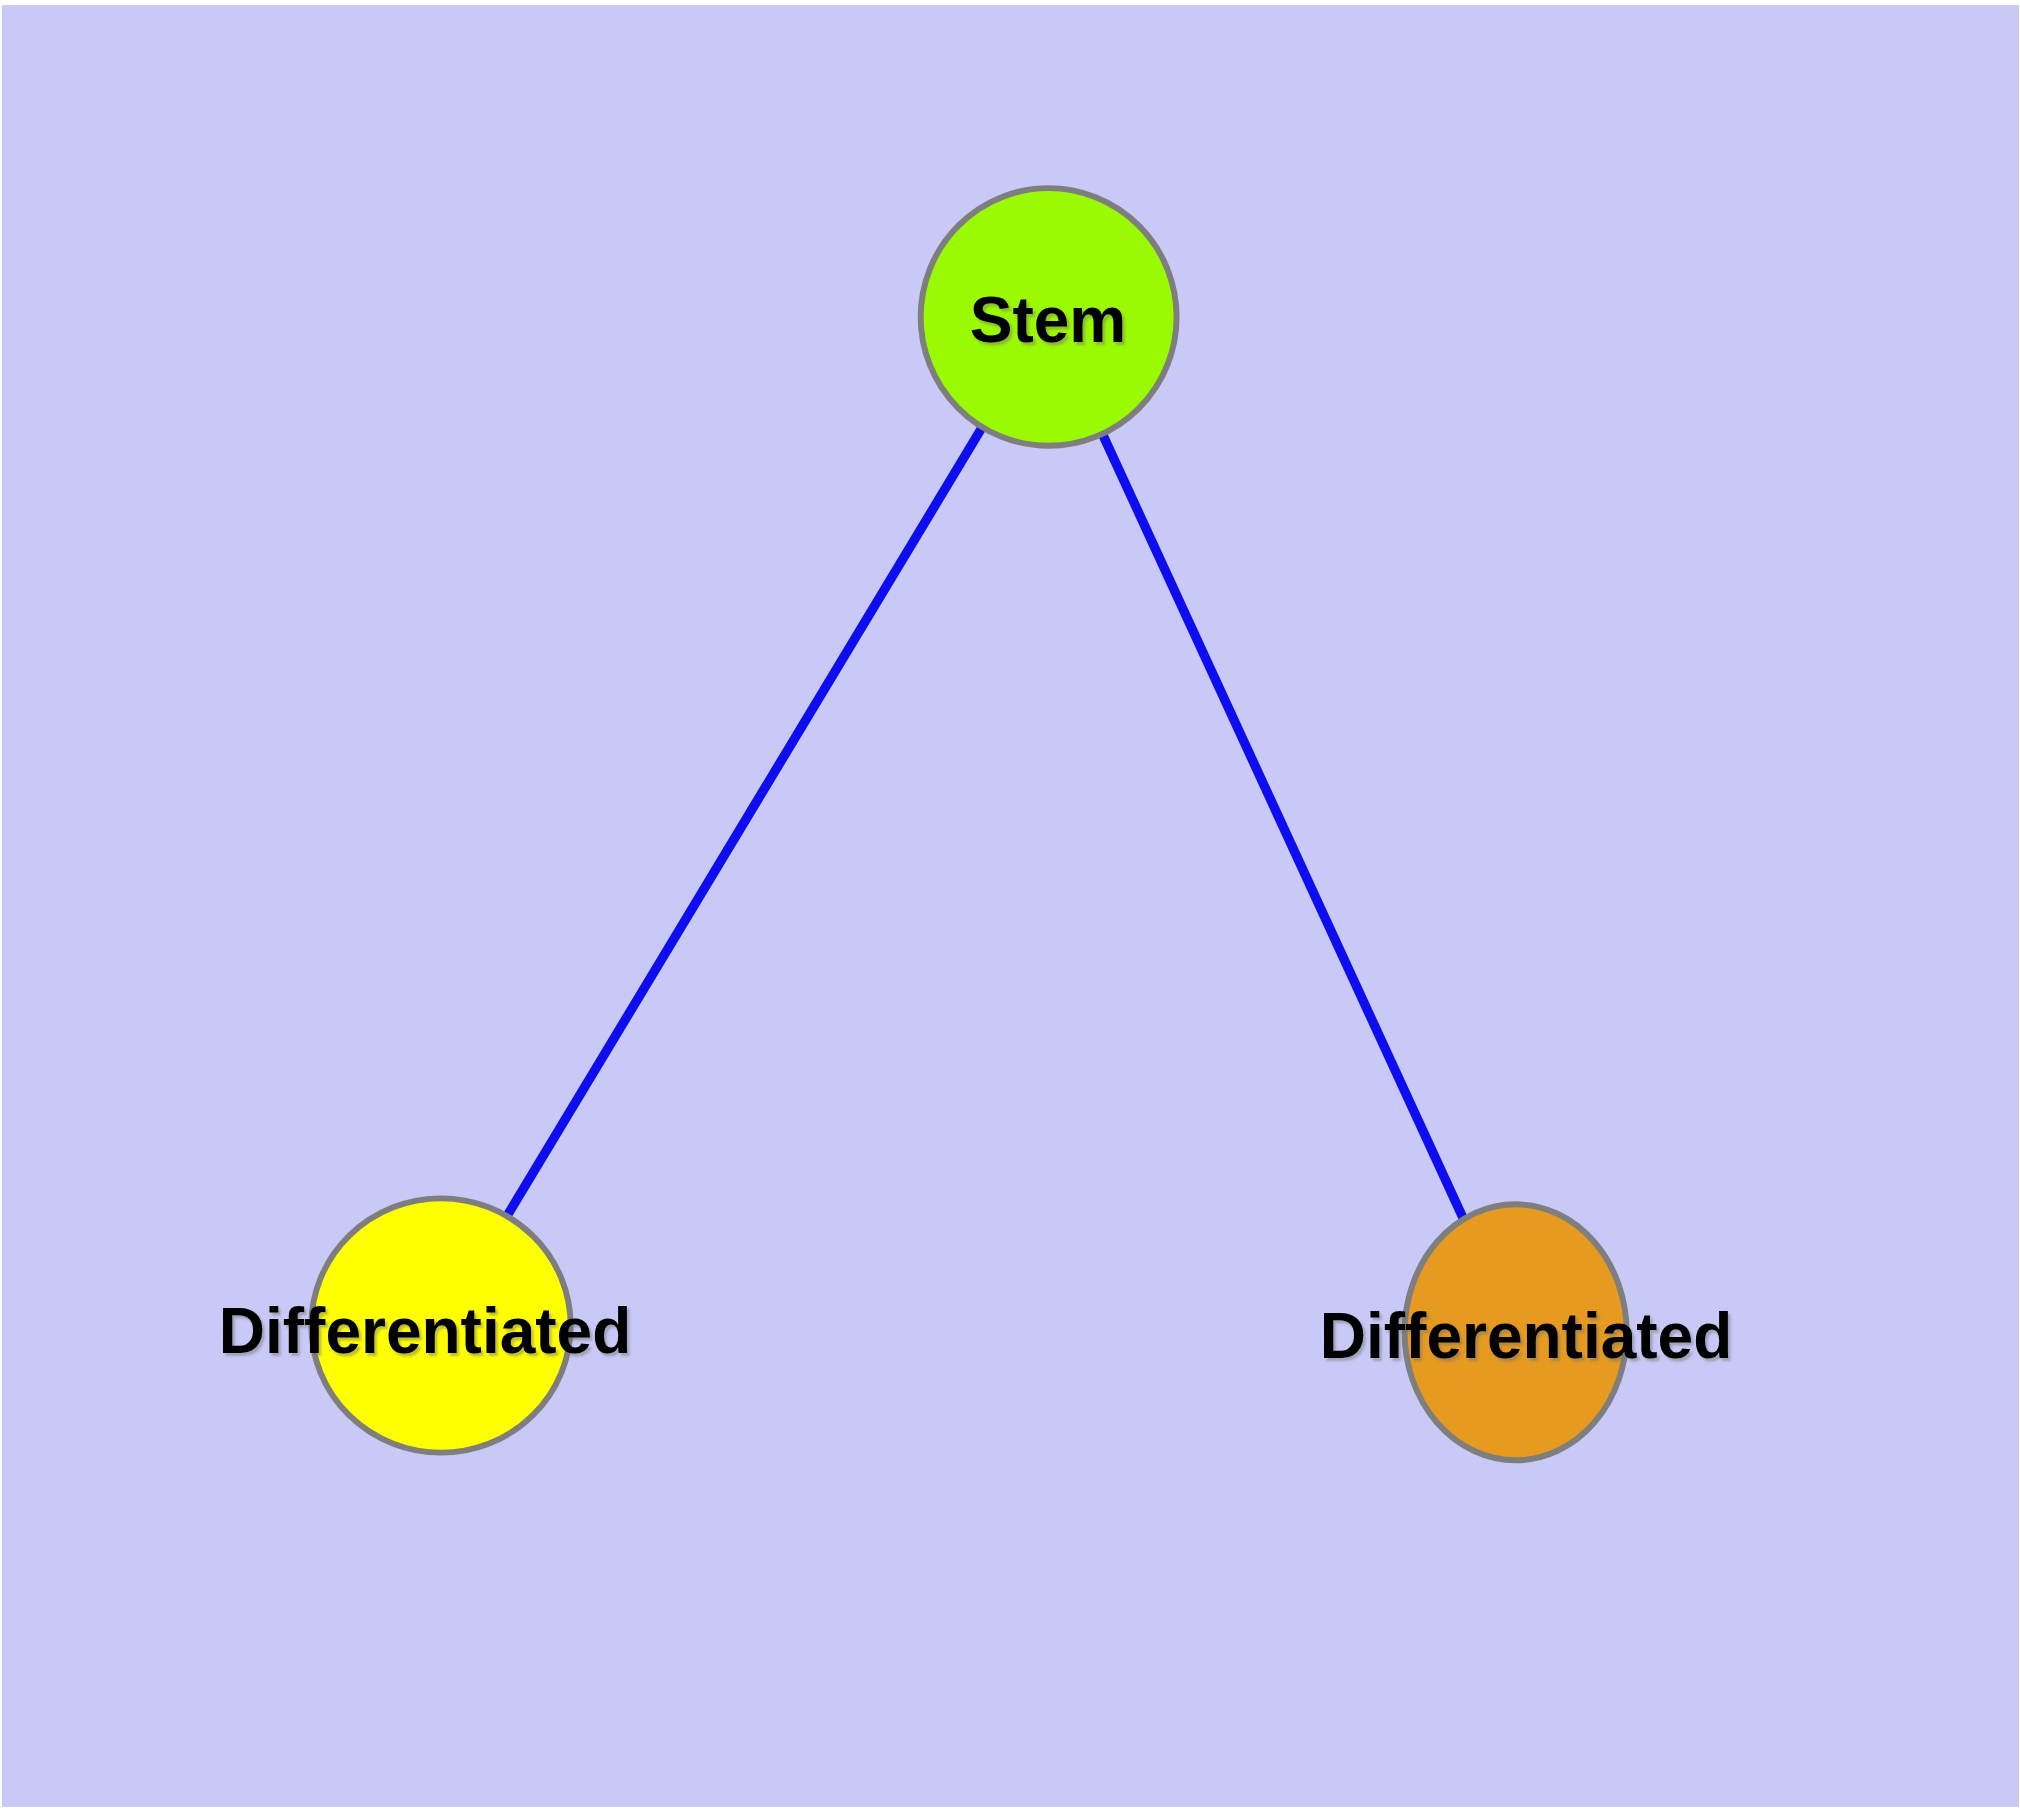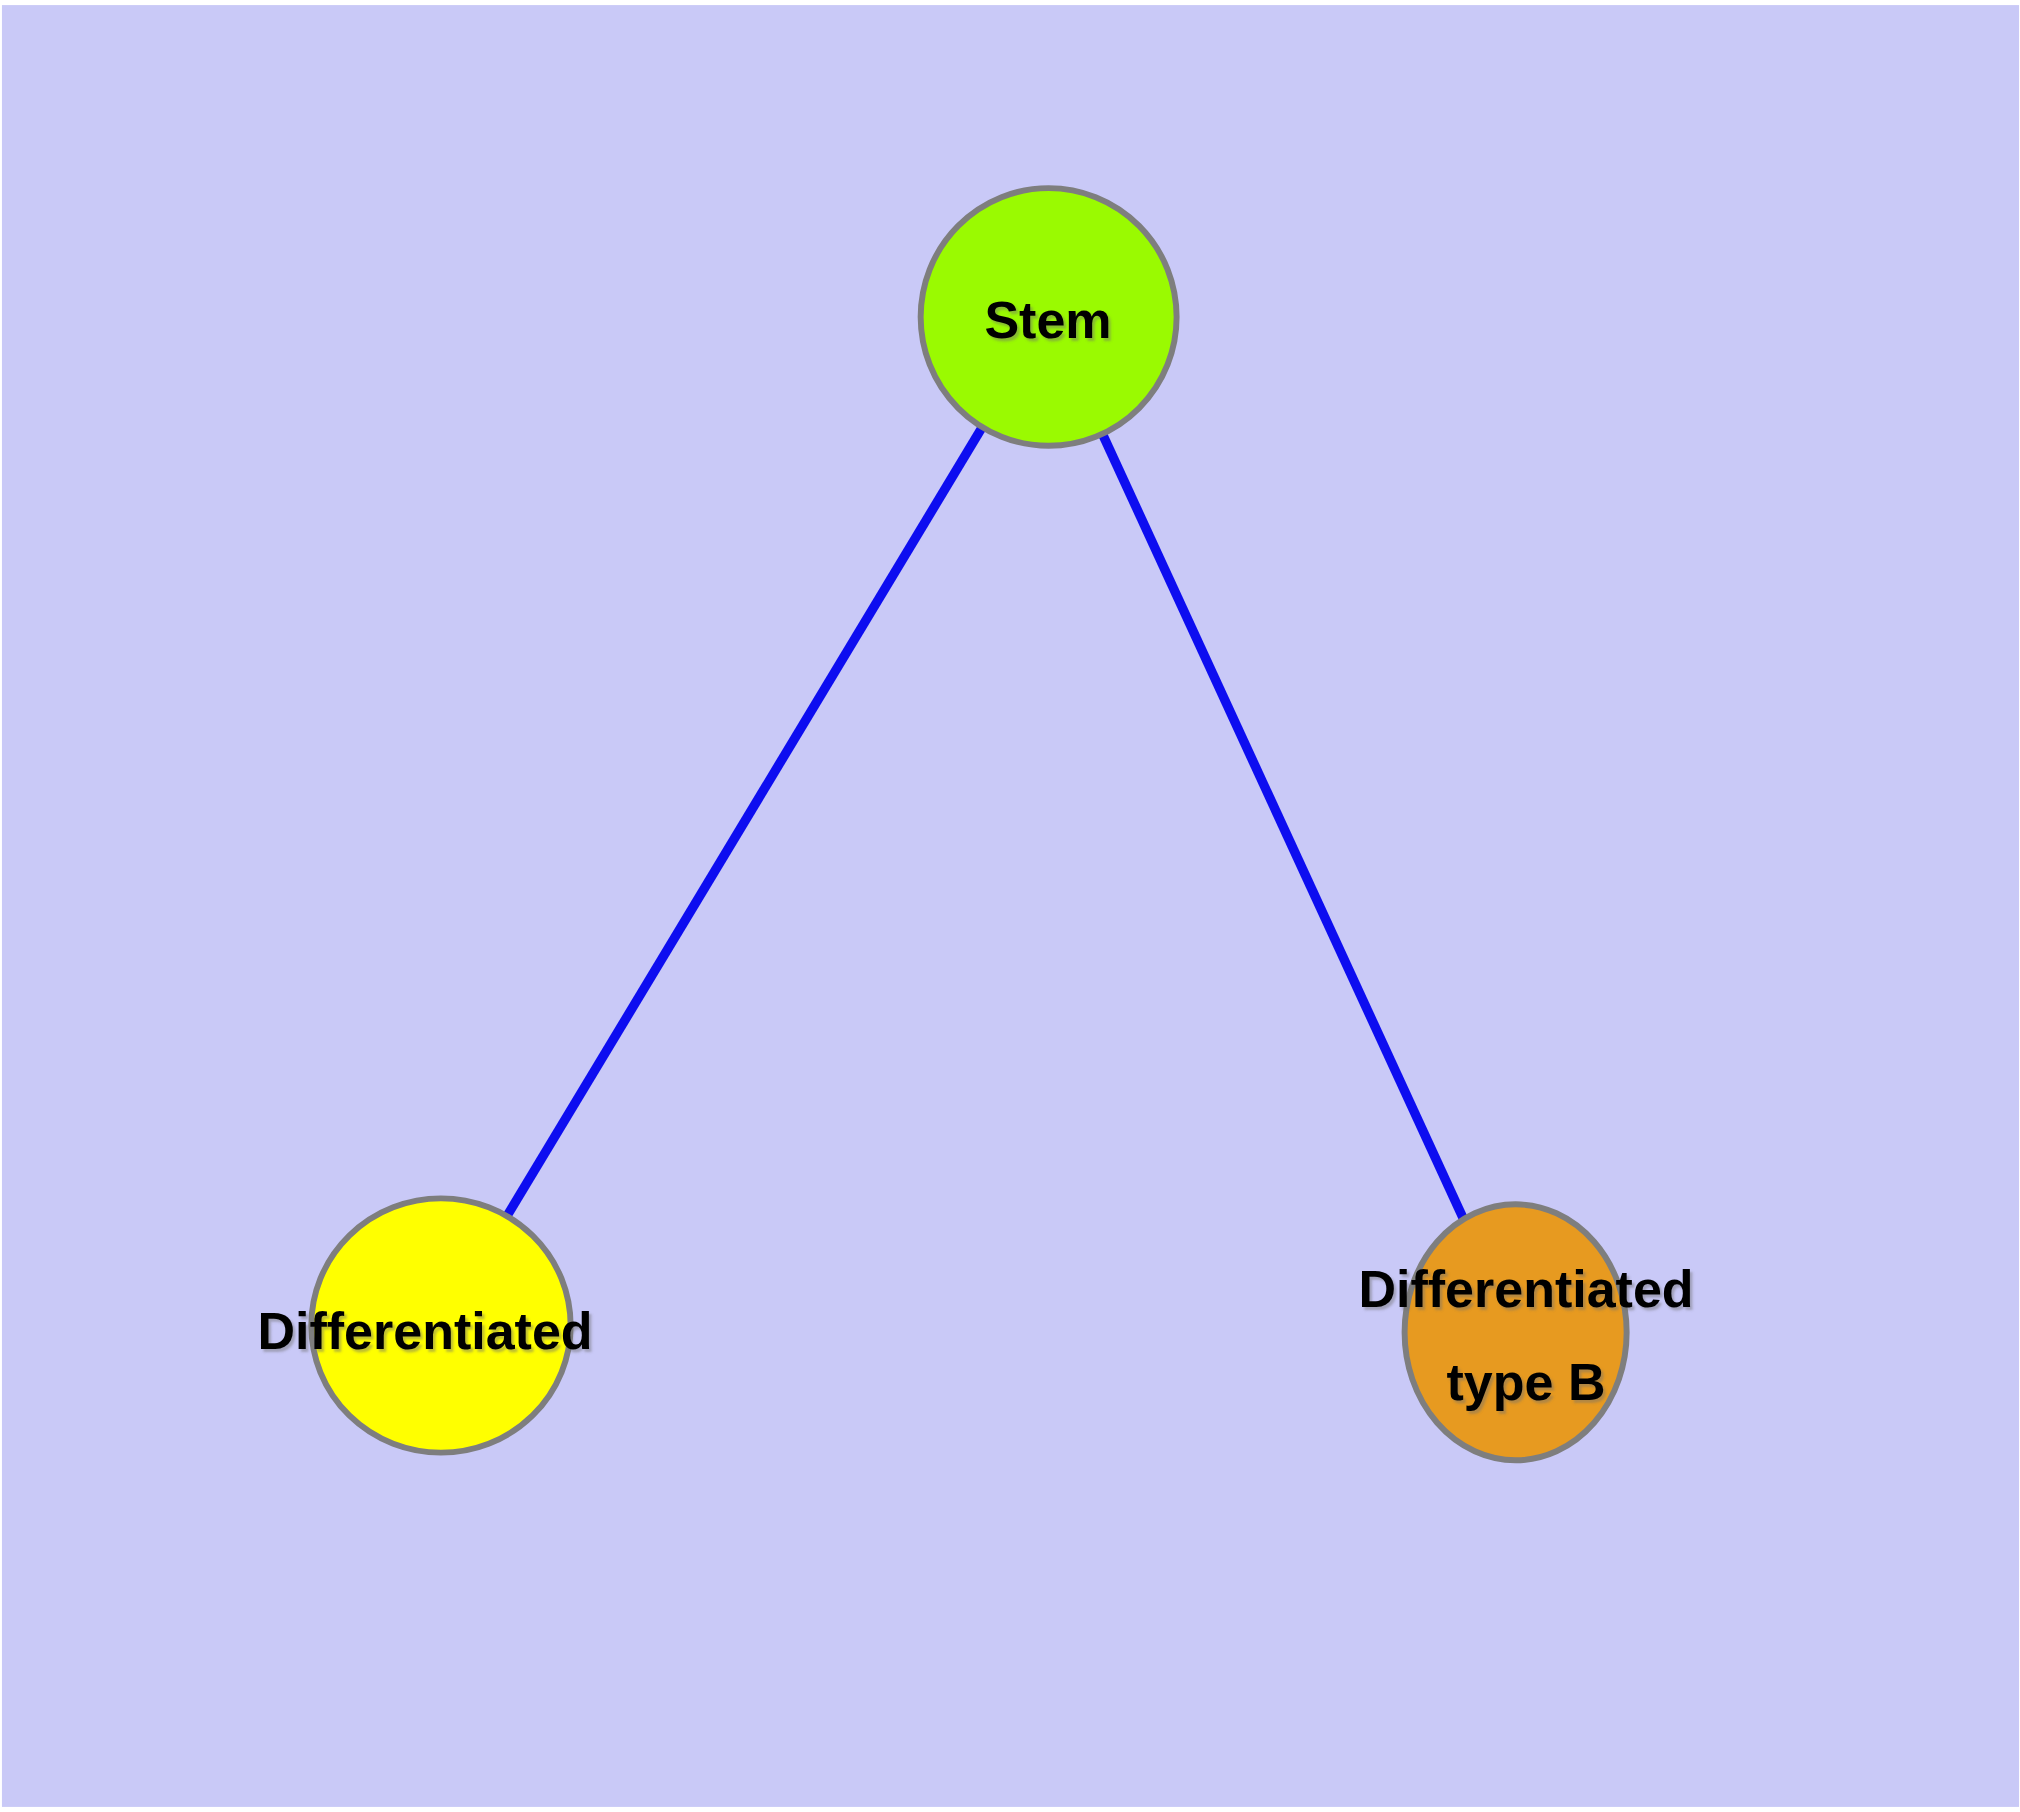--- a/index.html
+++ b/index.html
@@ -26,21 +26,21 @@
     stroke-width: 11;
   }
   .node-shape {
     stroke: #7E7E7E;
     stroke-width: 7;
   }
   .node-label {
     position: absolute;
     transform: translate(-50%, -50%);
     font-weight: bold;
-    font-size: 52px;
+    font-size: 64px;
     line-height: 93px;
     color: #000000;
     text-align: center;
     white-space: nowrap;
     text-shadow: 2.5px 3.4px 2.5px rgba(110,110,110,0.45);
     pointer-events: none;
   }
 </style>
 </head>
 <body>
@@ -58,15 +58,14 @@
 </svg>
 
 <div class="node-label" style="left:1048px; top:320px;">Stem</div>
 
 <div class="node-label" style="left:425px; top:1331px;">
   <div>Differentiated</div>
 </div>
 
 <div class="node-label" style="left:1526px; top:1336px;">
   <div>Differentiated</div>
-  <div>type B</div>
 </div>
 
 
 </body></html>

